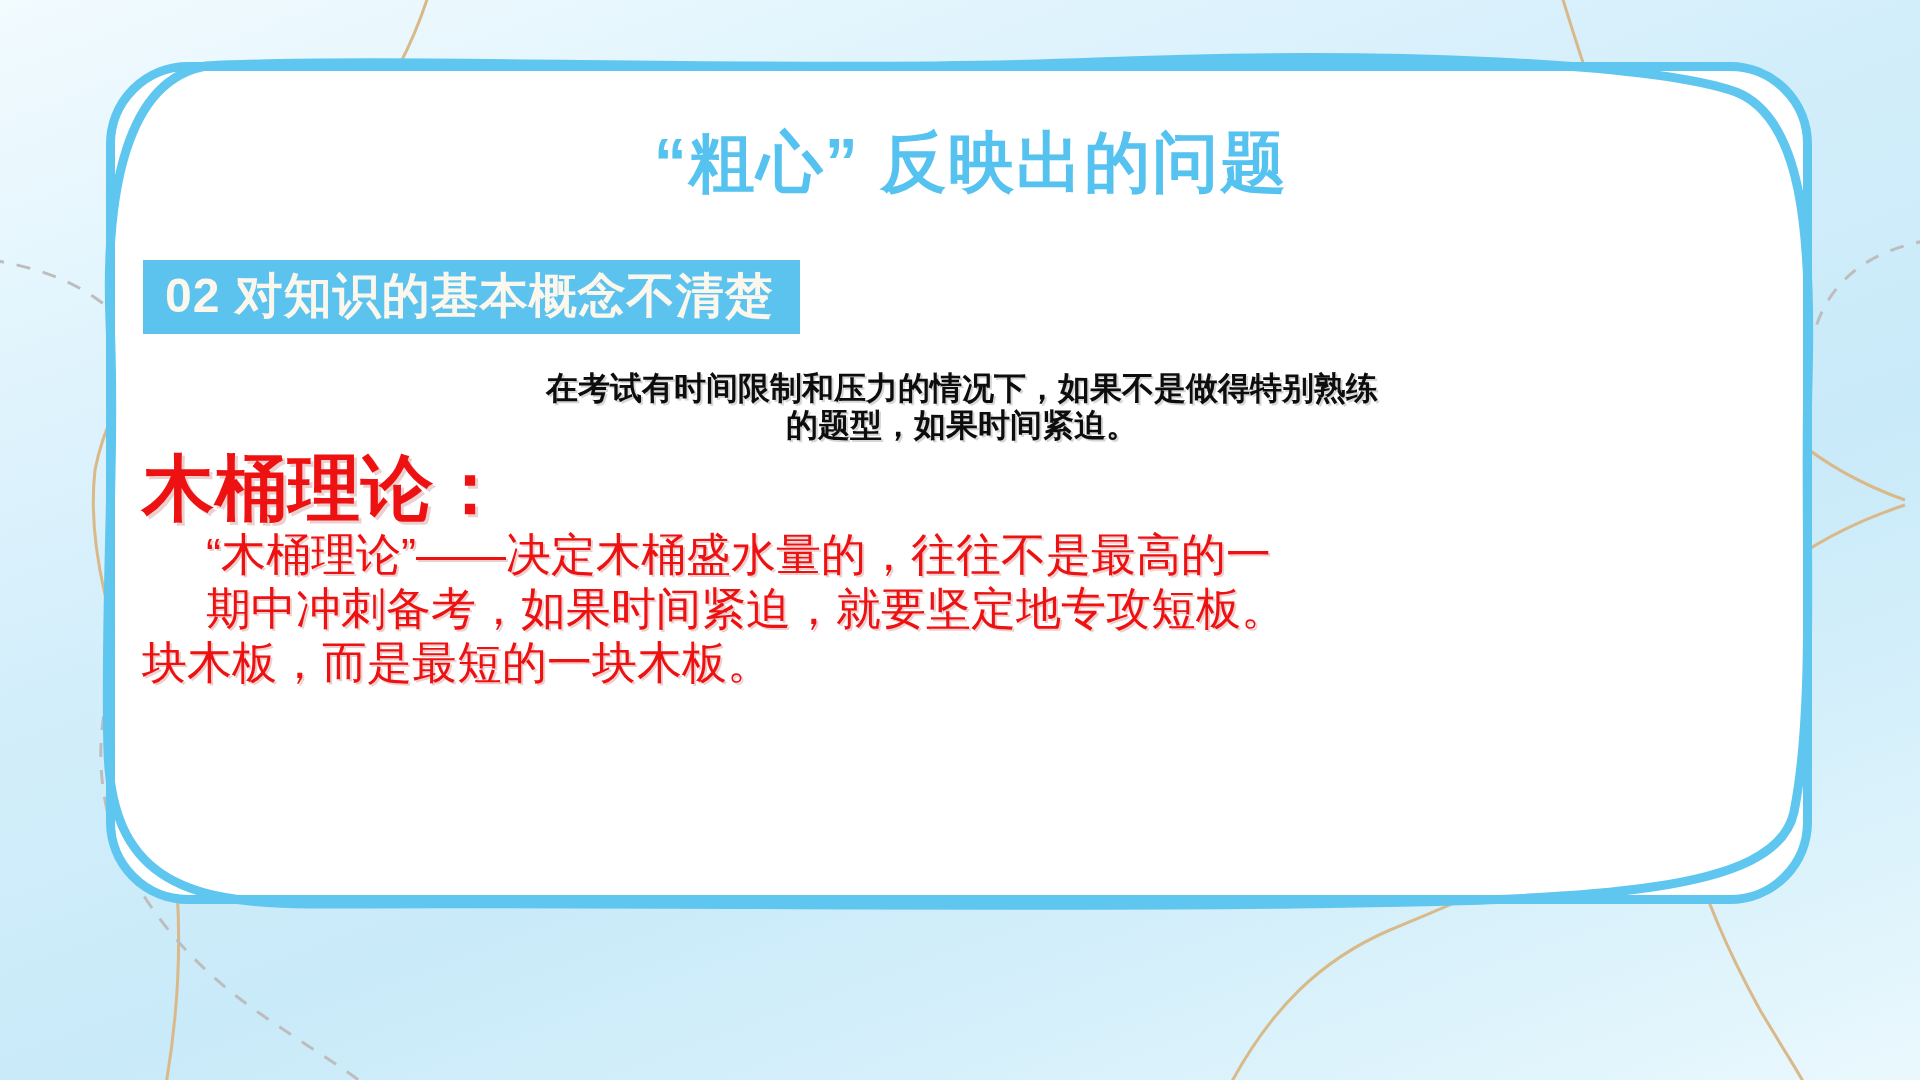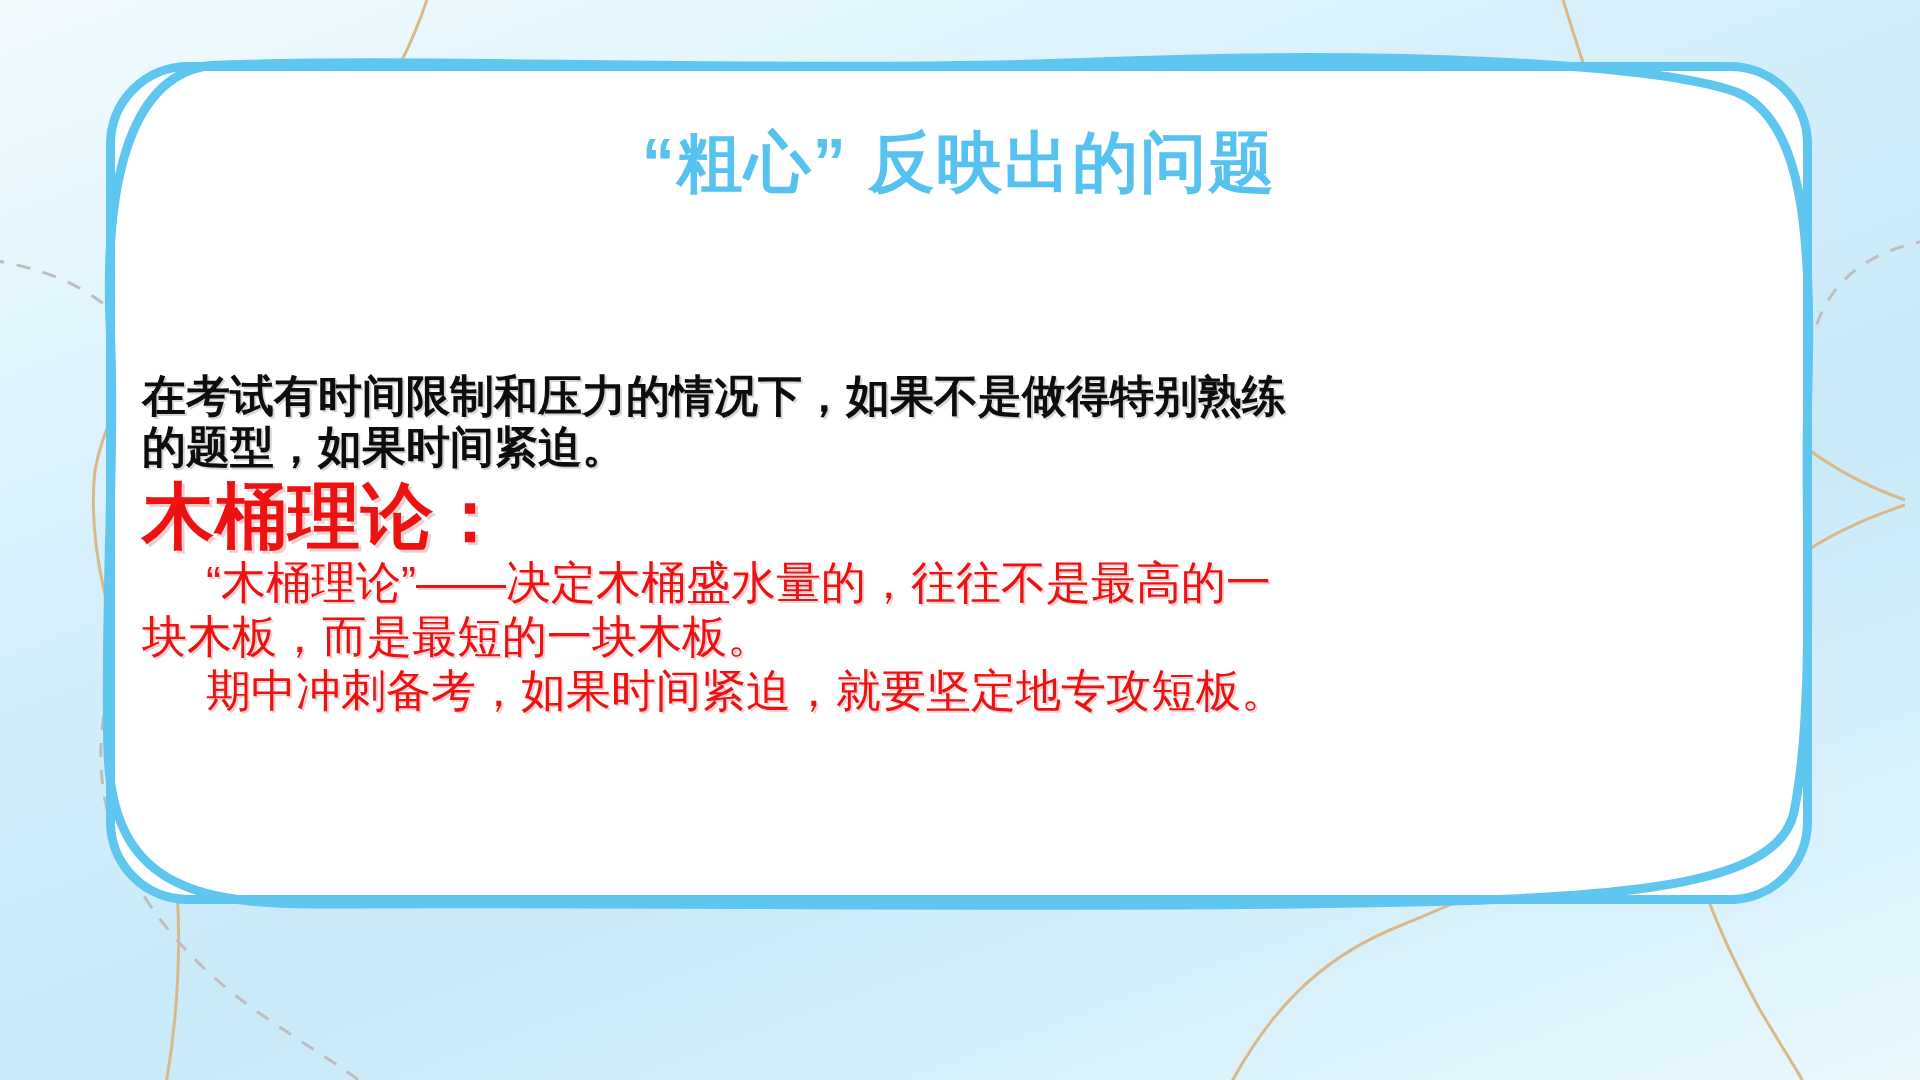--- a/index.html
+++ b/index.html
@@ -46,21 +46,21 @@
   
   #content {
     position:absolute;
     left:106px; top:62px;
     width:1706px; height:842px;
     z-index:4;
   }
 
   .slide-title {
     position:absolute;
-    left:0; top:64px;
+    left:12px; top:64px;
     width:100%;
     text-align:center;
     color:#55c2ef;
     font-size:66px;
     font-weight:bold;
     letter-spacing:2px;
     line-height:1.1;
     white-space:pre;
   }
 
@@ -78,25 +78,26 @@
   }
 
   .body-block {
     position:absolute;
     left:36px; top:308px;
     width:1640px;
   }
 
   .para-black {
     color:#0d0d0d;
-    font-size:44px;
+    font-size:32px;
     font-weight:bold;
     line-height:1.16;
     letter-spacing:0px;
     text-shadow:2px 2px 0 rgba(120,120,120,.30);
+    text-align:center;
   }
 
   .solution-head {
     color:#ee1111;
     font-size:72px;
     font-weight:bold;
     line-height:1.08;
     margin-top:6px;
     letter-spacing:1px;
     text-shadow:3px 3px 0 rgba(170,40,40,.22);
@@ -135,31 +136,32 @@
              C 1706 66 1716 180 1712 330 C 1708 480 1720 650 1698 760
              C 1680 842 1500 848 1200 852 C 900 856 500 850 220 852
              C 80 853 16 820 12 700 C 8 560 20 400 14 270
              C 9 140 30 28 110 14 Z" fill="none" stroke="#5ec6ef" stroke-width="9" stroke-linejoin="round"></path>
   </svg>
 
   <div id="content">
 
     <div class="slide-title">“粗心” 反映出的问题</div>
 
+    <div class="badge">02 对知识的基本概念不清楚</div>
 
     <div class="body-block">
 
       <div class="para-black">
         <div>在考试有时间限制和压力的情况下，如果不是做得特别熟练</div>
         <div>的题型，如果时间紧迫。</div>
       </div>
 
       <div class="solution-head">木桶理论：</div>
 
       <div class="para-red">
         <div><span class="indent"></span><span>“木桶理论”——决定木桶盛水量的，往往不是最高的一</span></div>
+        <div><span class="indent"></span><span>期中冲刺备考，如果时间紧迫，就要坚定地专攻短板。</span></div>
         <div>块木板，而是最短的一块木板。</div>
-        <div><span class="indent"></span><span>期中冲刺备考，如果时间紧迫，就要坚定地专攻短板。</span></div>
       </div>
 
     </div>
   </div>
 </div>
 
 </body></html>

